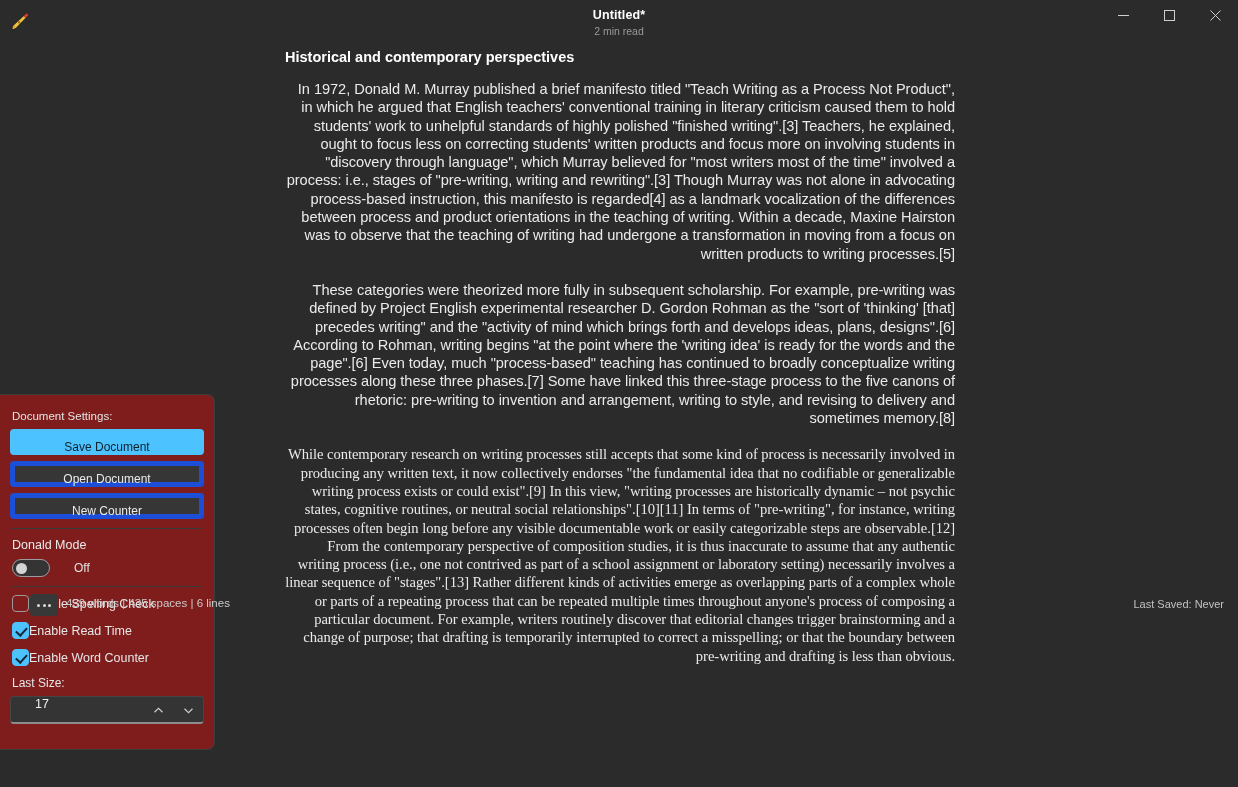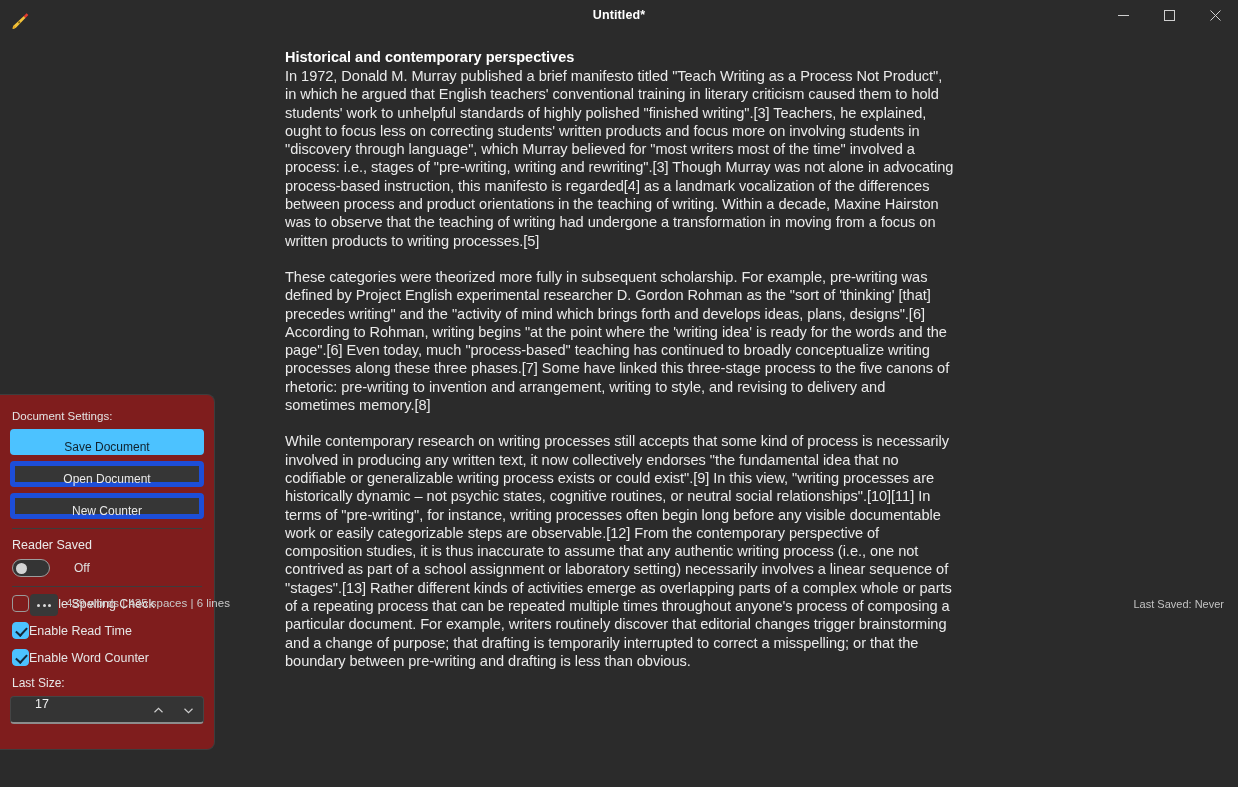--- a/index.html
+++ b/index.html
@@ -228,31 +228,31 @@
   }
   .doc-inner {
     padding: 8px 0 0 70px;
     width: 740px;
   }
   .doc-heading {
     font-size: 14.5px;
     font-weight: bold;
     color: #ffffff;
     line-height: 19px;
-    margin-bottom: 0;
+    margin-bottom: 13px;
   }
   .doc-p {
     font-size: 14.6px;
     line-height: 18.3px;
     color: #eaeaea;
     margin-bottom: 18px;
-    text-align: left;
+    text-align: right;
     letter-spacing: -0.05px;
   }
-  .doc-p:last-child { margin-bottom: 0; }
+  .doc-p:last-child { margin-bottom: 0; font-family: Liberation Serif, serif; }
 
   
   .statusbar {
     position: absolute;
     left: 0;
     bottom: 16px;
     width: 1238px;
     height: 36px;
     display: flex;
     align-items: center;
@@ -303,20 +303,21 @@
       <svg width="24" height="24" viewBox="0 0 24 24">
         <path d="M18.5 4.2 L20.4 6.1 L17.2 9.2 L15.4 7.4 Z" fill="#e03b2f"></path>
         <path d="M15.6 7.2 L17.4 9.0 L8.2 18.6 C7.4 19.4 5.0 20.2 4.6 19.8 C4.2 19.4 5.1 17.0 5.9 16.2 Z" fill="#f2c23a"></path>
         <path d="M5.9 16.2 L8.0 18.4 L5.0 19.6 Z" fill="#e8a61f"></path>
         <circle cx="11.2" cy="13.4" r="1.1" fill="#8a6a12"></circle>
       </svg>
     </div>
 
     <div class="title-center">
       <div class="doc-title">Untitled*</div>
+      <div class="doc-sub">2 min read</div>
     </div>
 
     <div class="win-controls">
       <div class="win-btn">
         <svg width="11" height="11" viewBox="0 0 11 11">
             <path d="M0 5.5 H11" stroke="#cfcfcf" stroke-width="1"></path>
           </svg>
       </div>
       <div class="win-btn">
         <svg width="11" height="11" viewBox="0 0 11 11">
@@ -342,21 +343,21 @@
 
   <div class="settings-card">
     <div class="card-label">Document Settings:</div>
 
     <div class="btn primary">Save Document</div>
     <div class="btn">Open Document</div>
     <div class="btn">New Counter</div>
 
     <div class="divider"></div>
 
-    <div class="section-title">Reader Saved</div>
+    <div class="section-title">Donald Mode</div>
     <div class="toggle-row">
       <div class="toggle">
         <div class="knob"></div>
       </div>
       <span class="toggle-label">Off</span>
     </div>
 
     <div class="divider"></div>
 
     <div class="check-row">

